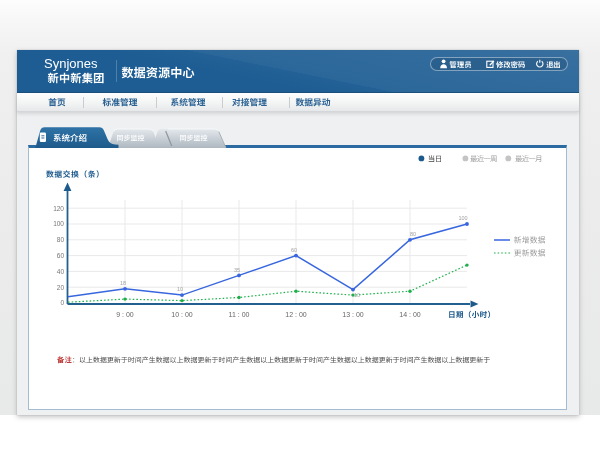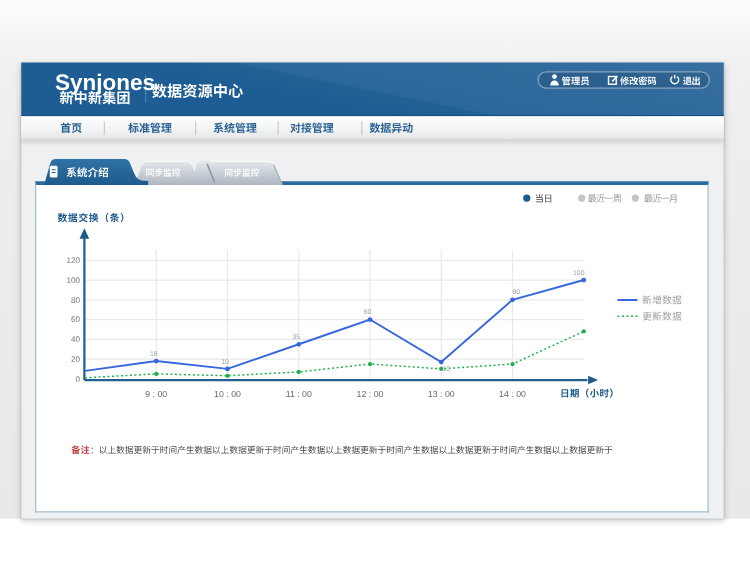--- a/index.html
+++ b/index.html
@@ -7,21 +7,21 @@
 body{font-family:"Liberation Sans",sans-serif}
 .stage{position:relative;width:600px;height:450px}
 .backdrop{position:absolute;left:0;top:0;width:600px;height:415px;
   background:linear-gradient(180deg,#fdfdfd 0%,#f7f7f7 5%,#f0f0f0 13%,#ececec 45%,#e8e9e9 100%)}
 .win{position:absolute;left:17px;top:50px;width:562px;height:365px;background:#eff0f1;
   box-shadow:0 2px 5px rgba(120,120,120,.45), 0 0 1px rgba(140,140,140,.6)}
 .header{position:absolute;left:17px;top:50px;width:562px;height:43px;
   background:linear-gradient(11.5deg,rgba(255,255,255,0) 0 48.9%,rgba(255,255,255,.035) 49%),linear-gradient(11.5deg,rgba(255,255,255,0) 38%,rgba(255,255,255,.04) 55%,rgba(255,255,255,.06) 78%,rgba(255,255,255,.09) 100%),#1d5d93;
   border-bottom:1px solid #18507d}
 .logo1{position:absolute;left:44px;top:56px;width:120px;height:15px;color:#fff;
-  font-size:18px;font-weight:bold;letter-spacing:0px}
+  font-size:13px;font-weight:normal;letter-spacing:0px}
 .hdiv{position:absolute;left:116px;top:60px;width:1px;height:22px;background:rgba(255,255,255,.22)}
 .pill{position:absolute;left:430px;top:57px;width:138px;height:14px;border:1px solid rgba(255,255,255,.42);
   border-radius:7px;background:rgba(8,35,62,.15)}
 .nav{position:absolute;left:17px;top:93px;width:562px;height:19px;
   background:linear-gradient(180deg,#fefefe 0%,#f3f4f4 55%,#e6e8e9 100%);
   border-bottom:1px solid #d4d7d9;box-shadow:0 2px 3px rgba(150,155,160,.3)}
 .nav i{position:absolute;top:4px;width:1px;height:11px;background:#c9cdd1}
 .tabs{position:absolute;left:30px;top:126px;width:210px;height:22px}
 .panel{position:absolute;left:28px;top:144.5px;width:539px;height:265.5px;background:#fff;
   border:1px solid #a3bcd1;border-top:3px solid #2b6ba2}

